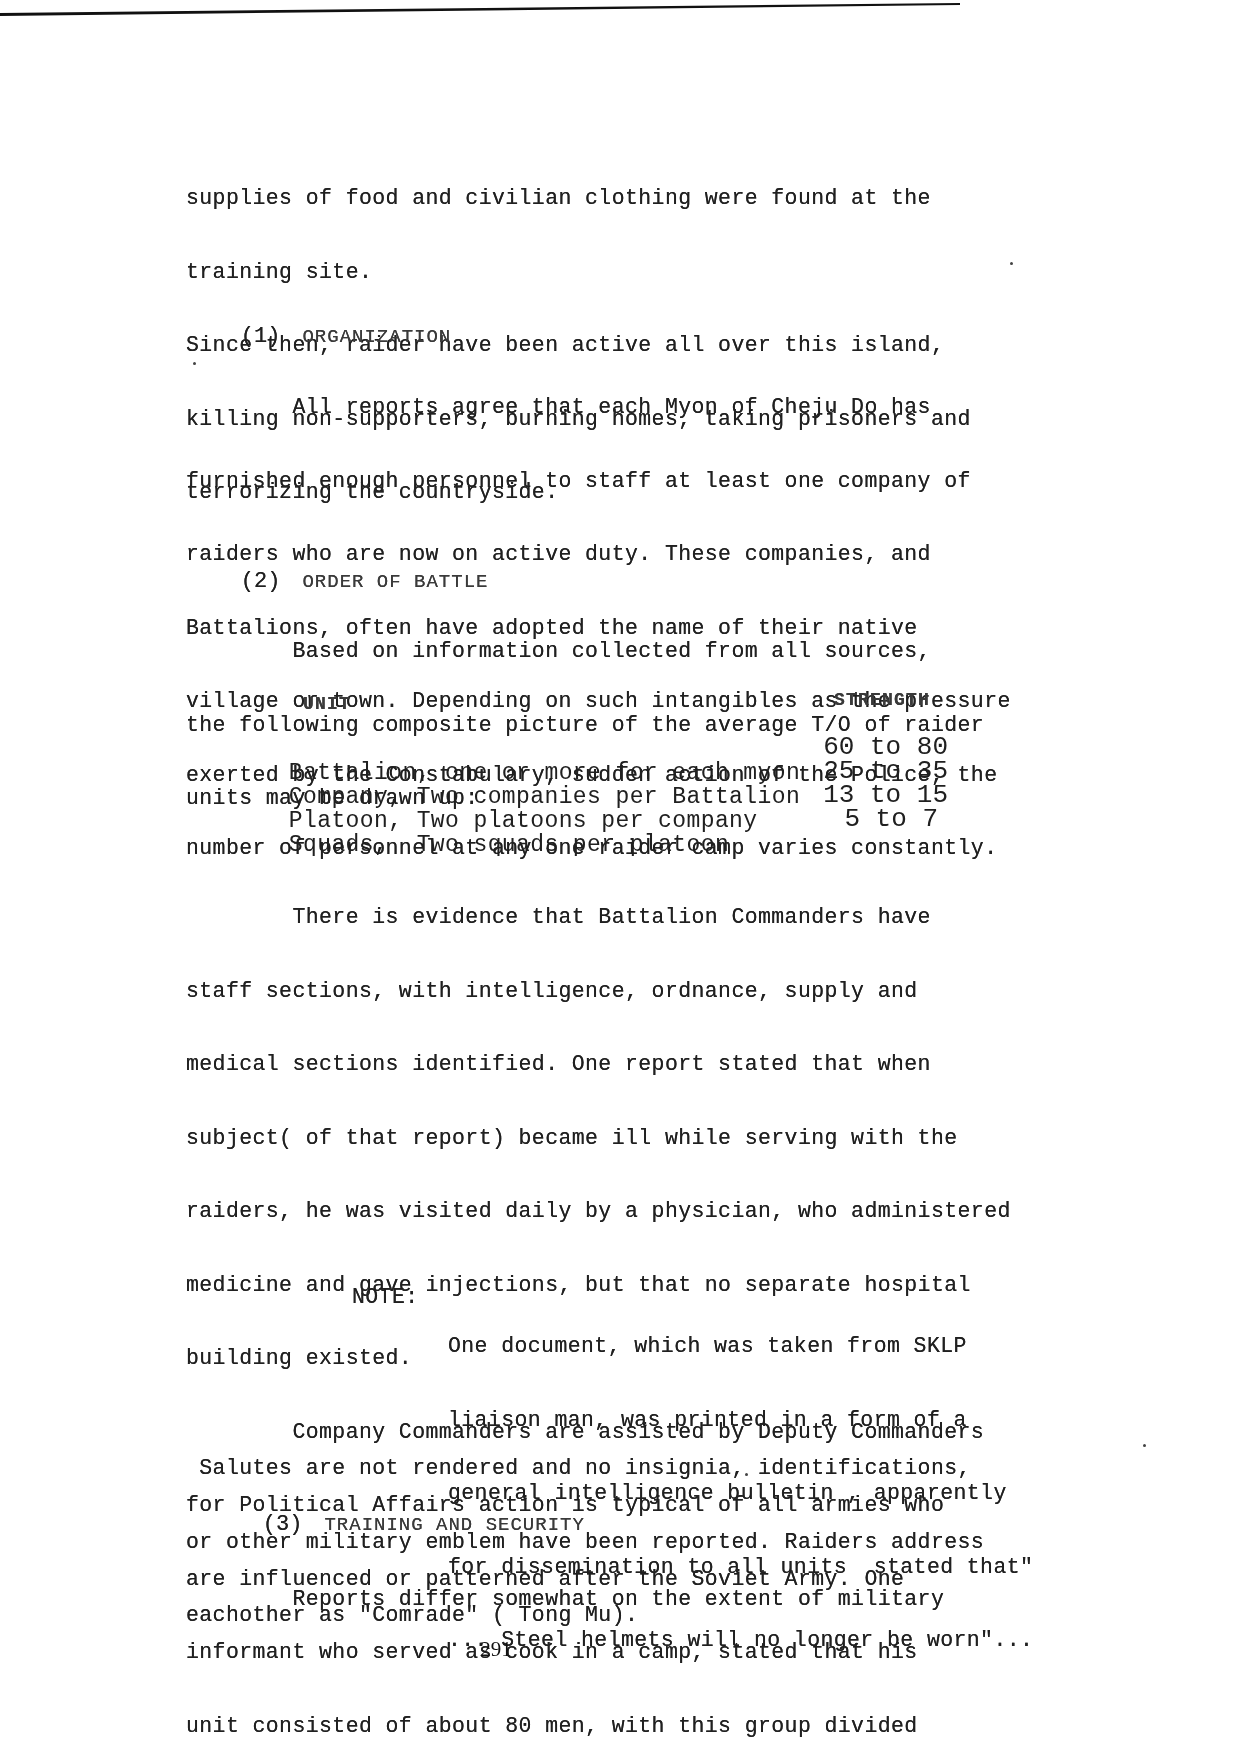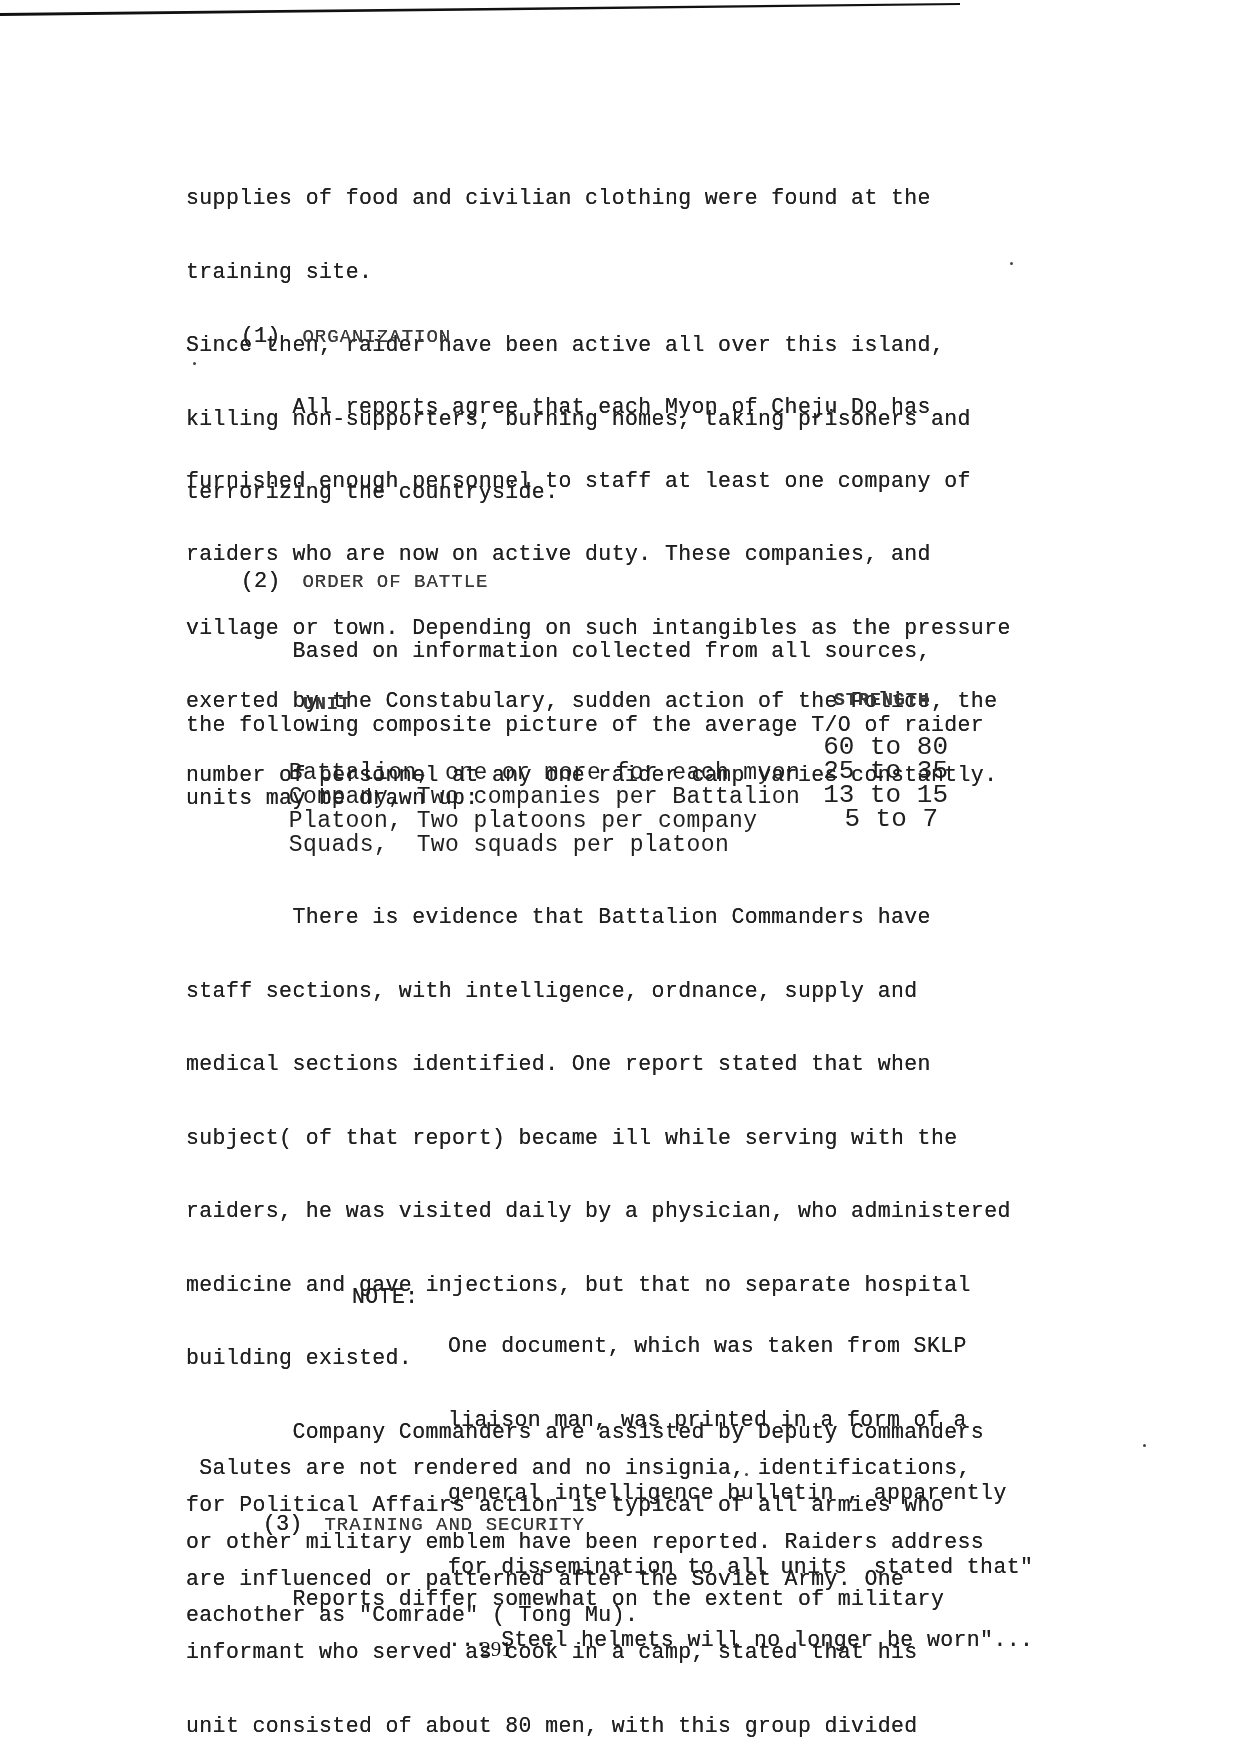--- a/index.html
+++ b/index.html
@@ -102,20 +102,21 @@
 </div>
 
 <div class="tw heading" style="left:216px; top:300px;">
   <span class="num">(1)</span><span>ORGANIZATION</span>
 </div>
 
 <div class="tw" style="left:186px; top:346px;">
   <div>        All reports agree that each Myon of Cheju Do has</div>
   <div>furnished enough personnel to staff at least one company of</div>
   <div>raiders who are now on active duty. These companies, and</div>
+  <div>Battalions, often have adopted the name of their native</div>
   <div>village or town. Depending on such intangibles as the pressure</div>
   <div>exerted by the Constabulary, sudden action of the Police, the</div>
   <div>number of personnel at any one raider camp varies constantly.</div>
 </div>
 
 <div class="tw heading" style="left:216px; top:545px;">
   <span class="num">(2)</span><span>ORDER OF BATTLE</span>
 </div>
 
 <div class="tw" style="left:186px; top:590px;">

